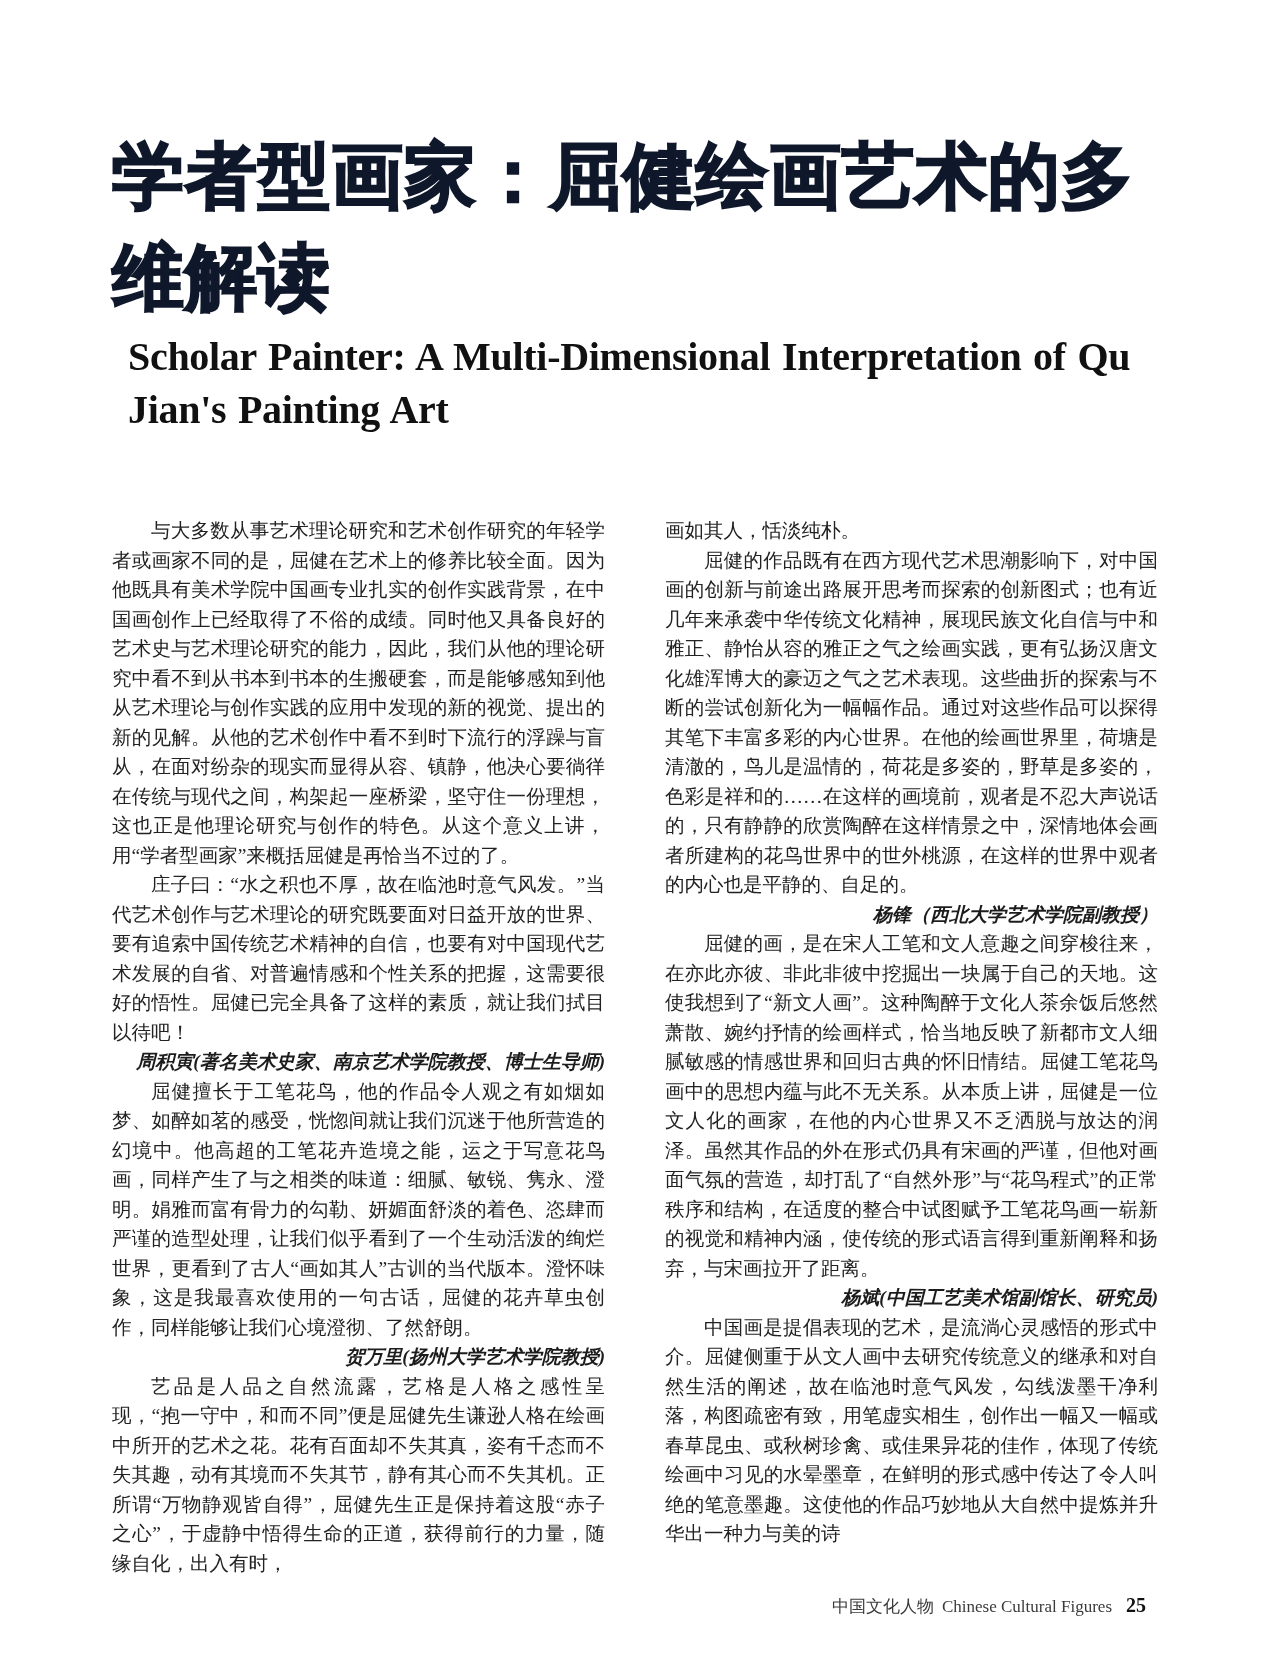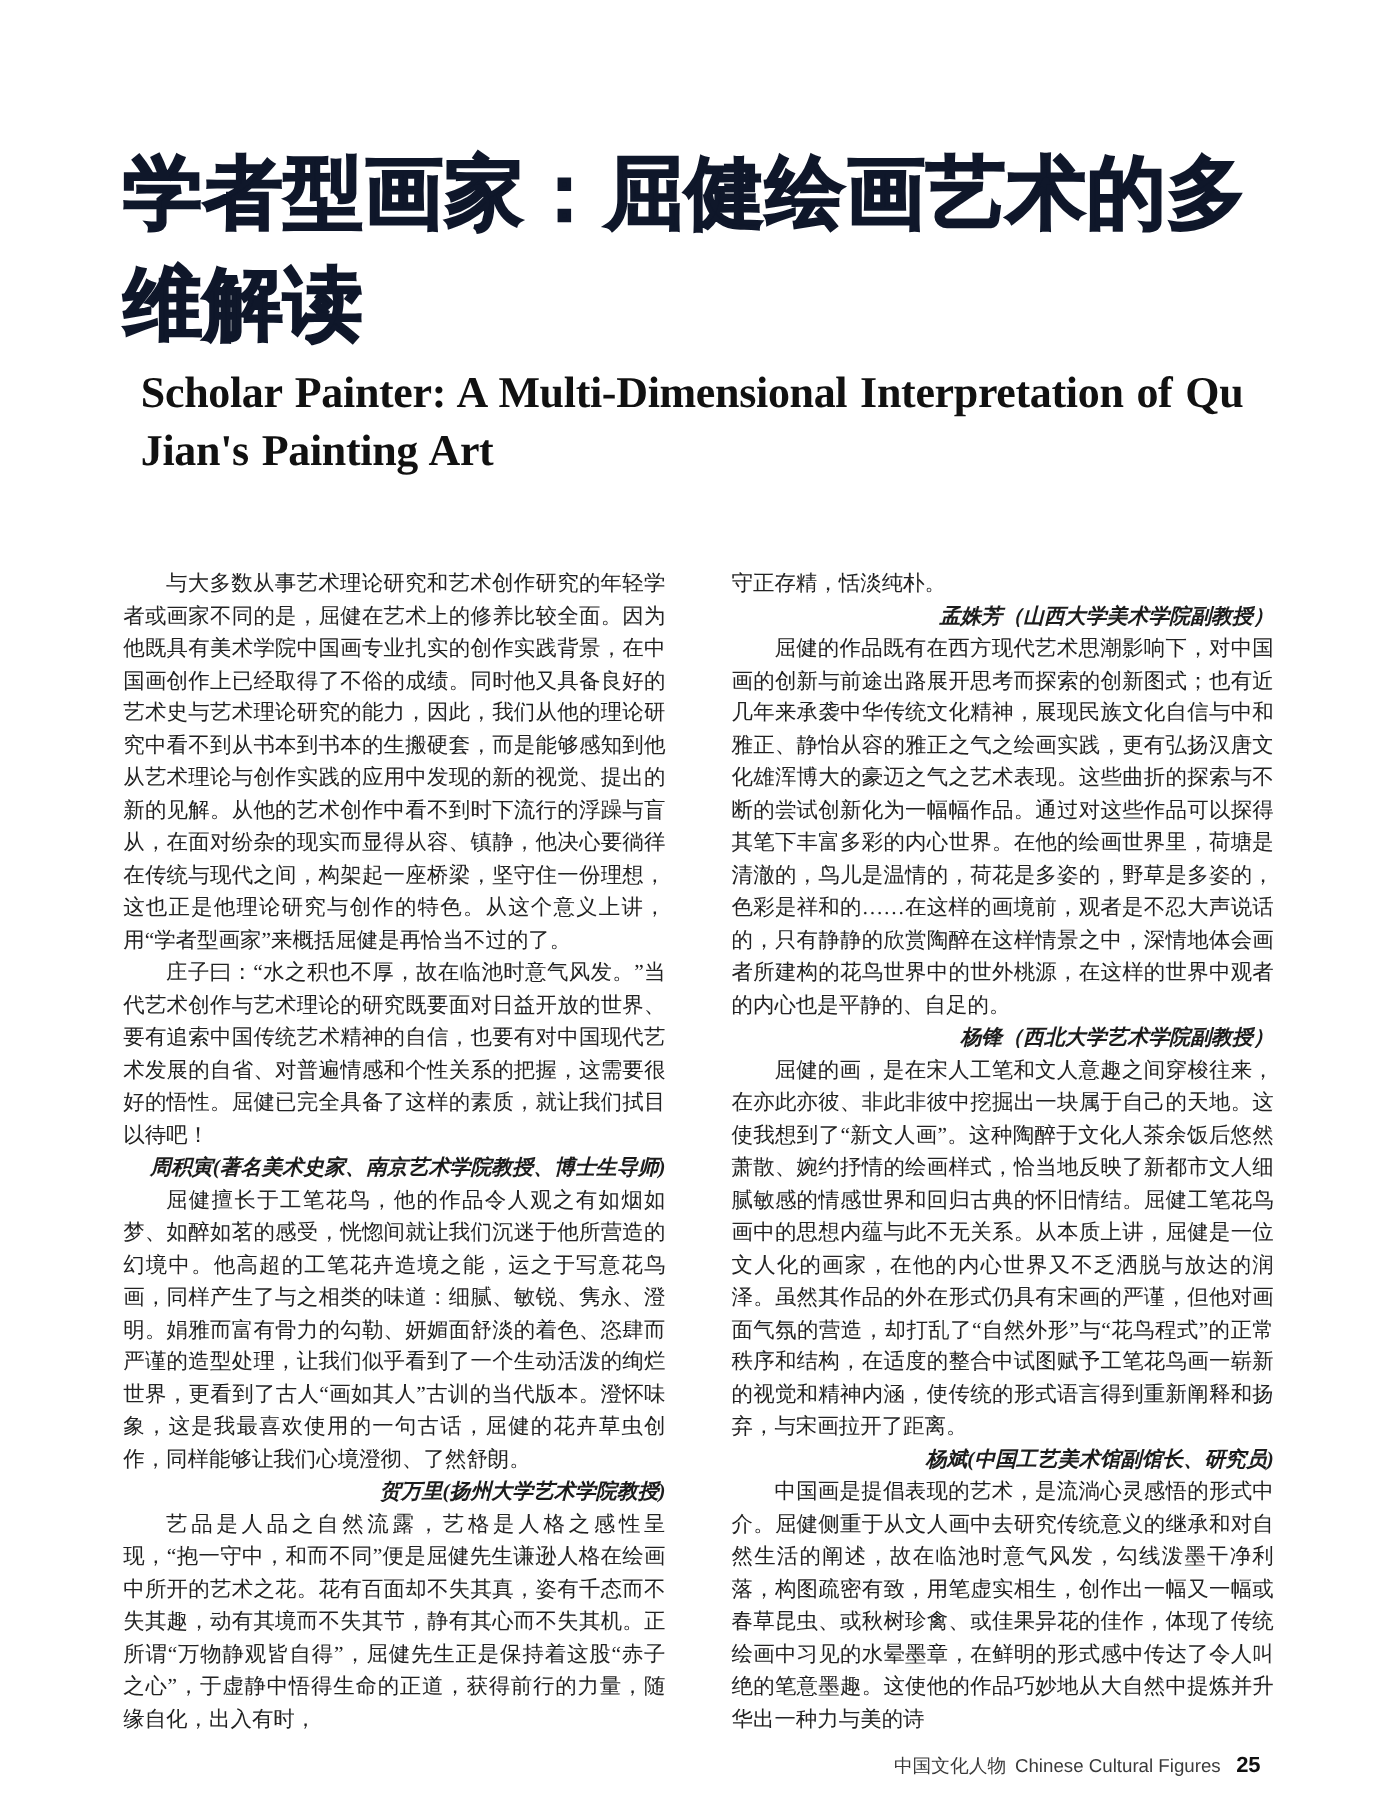--- a/index.html
+++ b/index.html
@@ -66,21 +66,21 @@
     text-align: right;
     font-weight: 700;
     font-style: italic;
     font-size: 19px;
     color: #1c1c1c;
   }
   .footer {
     position: absolute;
     top: 1594px;
     right: 124px;
-    font-family: Liberation Sans, sans-serif;
+    font-family: Liberation Serif, serif;
     font-size: 17px;
     color: #3a3a3a;
     display: flex;
     align-items: baseline;
   }
   .footer .cn { margin-right: 8px; }
   .footer .en { margin-right: 14px; }
   .footer .pagenum {
     font-weight: 700;
     font-size: 20px;
@@ -99,22 +99,21 @@
   <div class="columns">
     <div class="col">
         <p class="para">与大多数从事艺术理论研究和艺术创作研究的年轻学者或画家不同的是，屈健在艺术上的修养比较全面。因为他既具有美术学院中国画专业扎实的创作实践背景，在中国画创作上已经取得了不俗的成绩。同时他又具备良好的艺术史与艺术理论研究的能力，因此，我们从他的理论研究中看不到从书本到书本的生搬硬套，而是能够感知到他从艺术理论与创作实践的应用中发现的新的视觉、提出的新的见解。从他的艺术创作中看不到时下流行的浮躁与盲从，在面对纷杂的现实而显得从容、镇静，他决心要徜徉在传统与现代之间，构架起一座桥梁，坚守住一份理想，这也正是他理论研究与创作的特色。从这个意义上讲，用“学者型画家”来概括屈健是再恰当不过的了。</p>
         <p class="para">庄子曰：“水之积也不厚，故在临池时意气风发。”当代艺术创作与艺术理论的研究既要面对日益开放的世界、要有追索中国传统艺术精神的自信，也要有对中国现代艺术发展的自省、对普遍情感和个性关系的把握，这需要很好的悟性。屈健已完全具备了这样的素质，就让我们拭目以待吧！</p>
         <p class="attrib">周积寅(著名美术史家、南京艺术学院教授、博士生导师)</p>
         <p class="para">屈健擅长于工笔花鸟，他的作品令人观之有如烟如梦、如醉如茗的感受，恍惚间就让我们沉迷于他所营造的幻境中。他高超的工笔花卉造境之能，运之于写意花鸟画，同样产生了与之相类的味道：细腻、敏锐、隽永、澄明。娟雅而富有骨力的勾勒、妍媚面舒淡的着色、恣肆而严谨的造型处理，让我们似乎看到了一个生动活泼的绚烂世界，更看到了古人“画如其人”古训的当代版本。澄怀味象，这是我最喜欢使用的一句古话，屈健的花卉草虫创作，同样能够让我们心境澄彻、了然舒朗。</p>
         <p class="attrib">贺万里(扬州大学艺术学院教授)</p>
         <p class="para">艺品是人品之自然流露，艺格是人格之感性呈现，“抱一守中，和而不同”便是屈健先生谦逊人格在绘画中所开的艺术之花。花有百面却不失其真，姿有千态而不失其趣，动有其境而不失其节，静有其心而不失其机。正所谓“万物静观皆自得”，屈健先生正是保持着这股“赤子之心”，于虚静中悟得生命的正道，获得前行的力量，随缘自化，出入有时，</p>
       </div>
     <div class="col">
-        <p class="para-cont">守正存精，恬淡纯朴。</p>
-        <p class="attrib">孟姝芳（山西大学美术学院副教授）</p>
+        <p class="para-cont">画如其人，恬淡纯朴。</p>
         <p class="para">屈健的作品既有在西方现代艺术思潮影响下，对中国画的创新与前途出路展开思考而探索的创新图式；也有近几年来承袭中华传统文化精神，展现民族文化自信与中和雅正、静怡从容的雅正之气之绘画实践，更有弘扬汉唐文化雄浑博大的豪迈之气之艺术表现。这些曲折的探索与不断的尝试创新化为一幅幅作品。通过对这些作品可以探得其笔下丰富多彩的内心世界。在他的绘画世界里，荷塘是清澈的，鸟儿是温情的，荷花是多姿的，野草是多姿的，色彩是祥和的……在这样的画境前，观者是不忍大声说话的，只有静静的欣赏陶醉在这样情景之中，深情地体会画者所建构的花鸟世界中的世外桃源，在这样的世界中观者的内心也是平静的、自足的。</p>
         <p class="attrib">杨锋（西北大学艺术学院副教授）</p>
         <p class="para">屈健的画，是在宋人工笔和文人意趣之间穿梭往来，在亦此亦彼、非此非彼中挖掘出一块属于自己的天地。这使我想到了“新文人画”。这种陶醉于文化人茶余饭后悠然萧散、婉约抒情的绘画样式，恰当地反映了新都市文人细腻敏感的情感世界和回归古典的怀旧情结。屈健工笔花鸟画中的思想内蕴与此不无关系。从本质上讲，屈健是一位文人化的画家，在他的内心世界又不乏洒脱与放达的润泽。虽然其作品的外在形式仍具有宋画的严谨，但他对画面气氛的营造，却打乱了“自然外形”与“花鸟程式”的正常秩序和结构，在适度的整合中试图赋予工笔花鸟画一崭新的视觉和精神内涵，使传统的形式语言得到重新阐释和扬弃，与宋画拉开了距离。</p>
         <p class="attrib">杨斌(中国工艺美术馆副馆长、研究员)</p>
         <p class="para">中国画是提倡表现的艺术，是流淌心灵感悟的形式中介。屈健侧重于从文人画中去研究传统意义的继承和对自然生活的阐述，故在临池时意气风发，勾线泼墨干净利落，构图疏密有致，用笔虚实相生，创作出一幅又一幅或春草昆虫、或秋树珍禽、或佳果异花的佳作，体现了传统绘画中习见的水晕墨章，在鲜明的形式感中传达了令人叫绝的笔意墨趣。这使他的作品巧妙地从大自然中提炼并升华出一种力与美的诗</p>
       </div>
   </div>
 
   <div class="footer">
     <span class="cn">中国文化人物</span>

